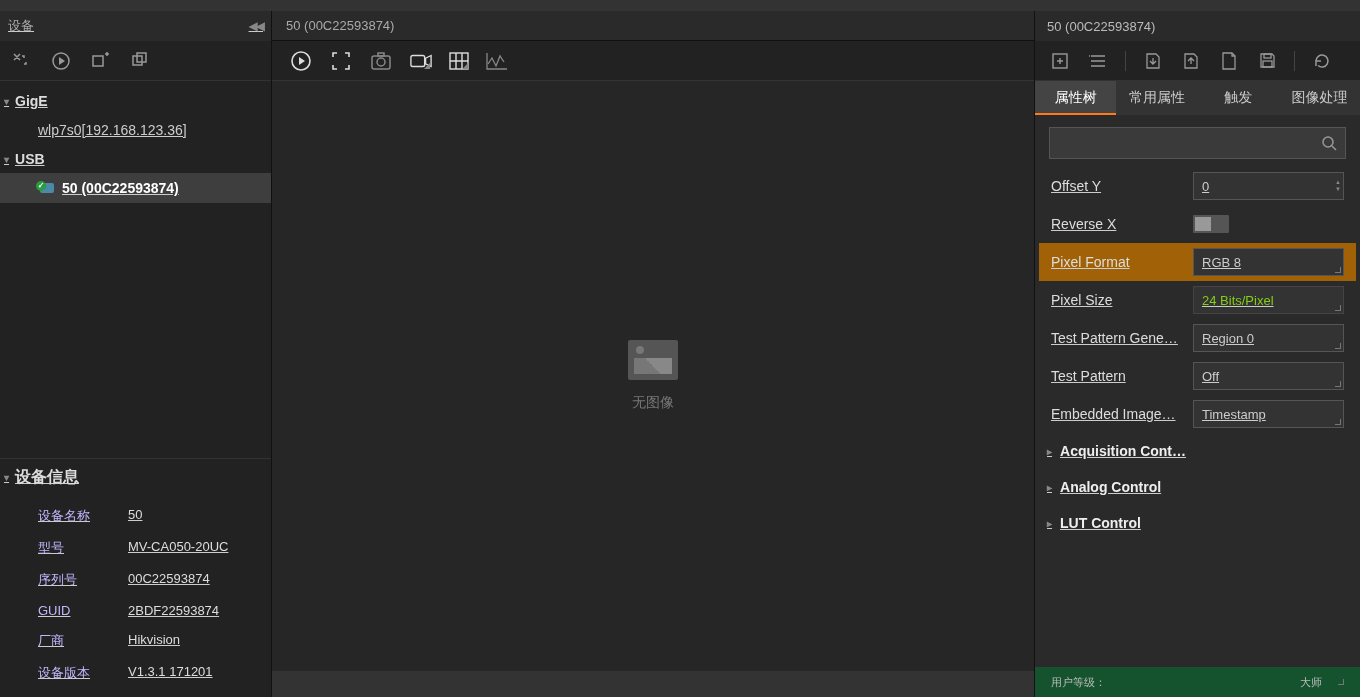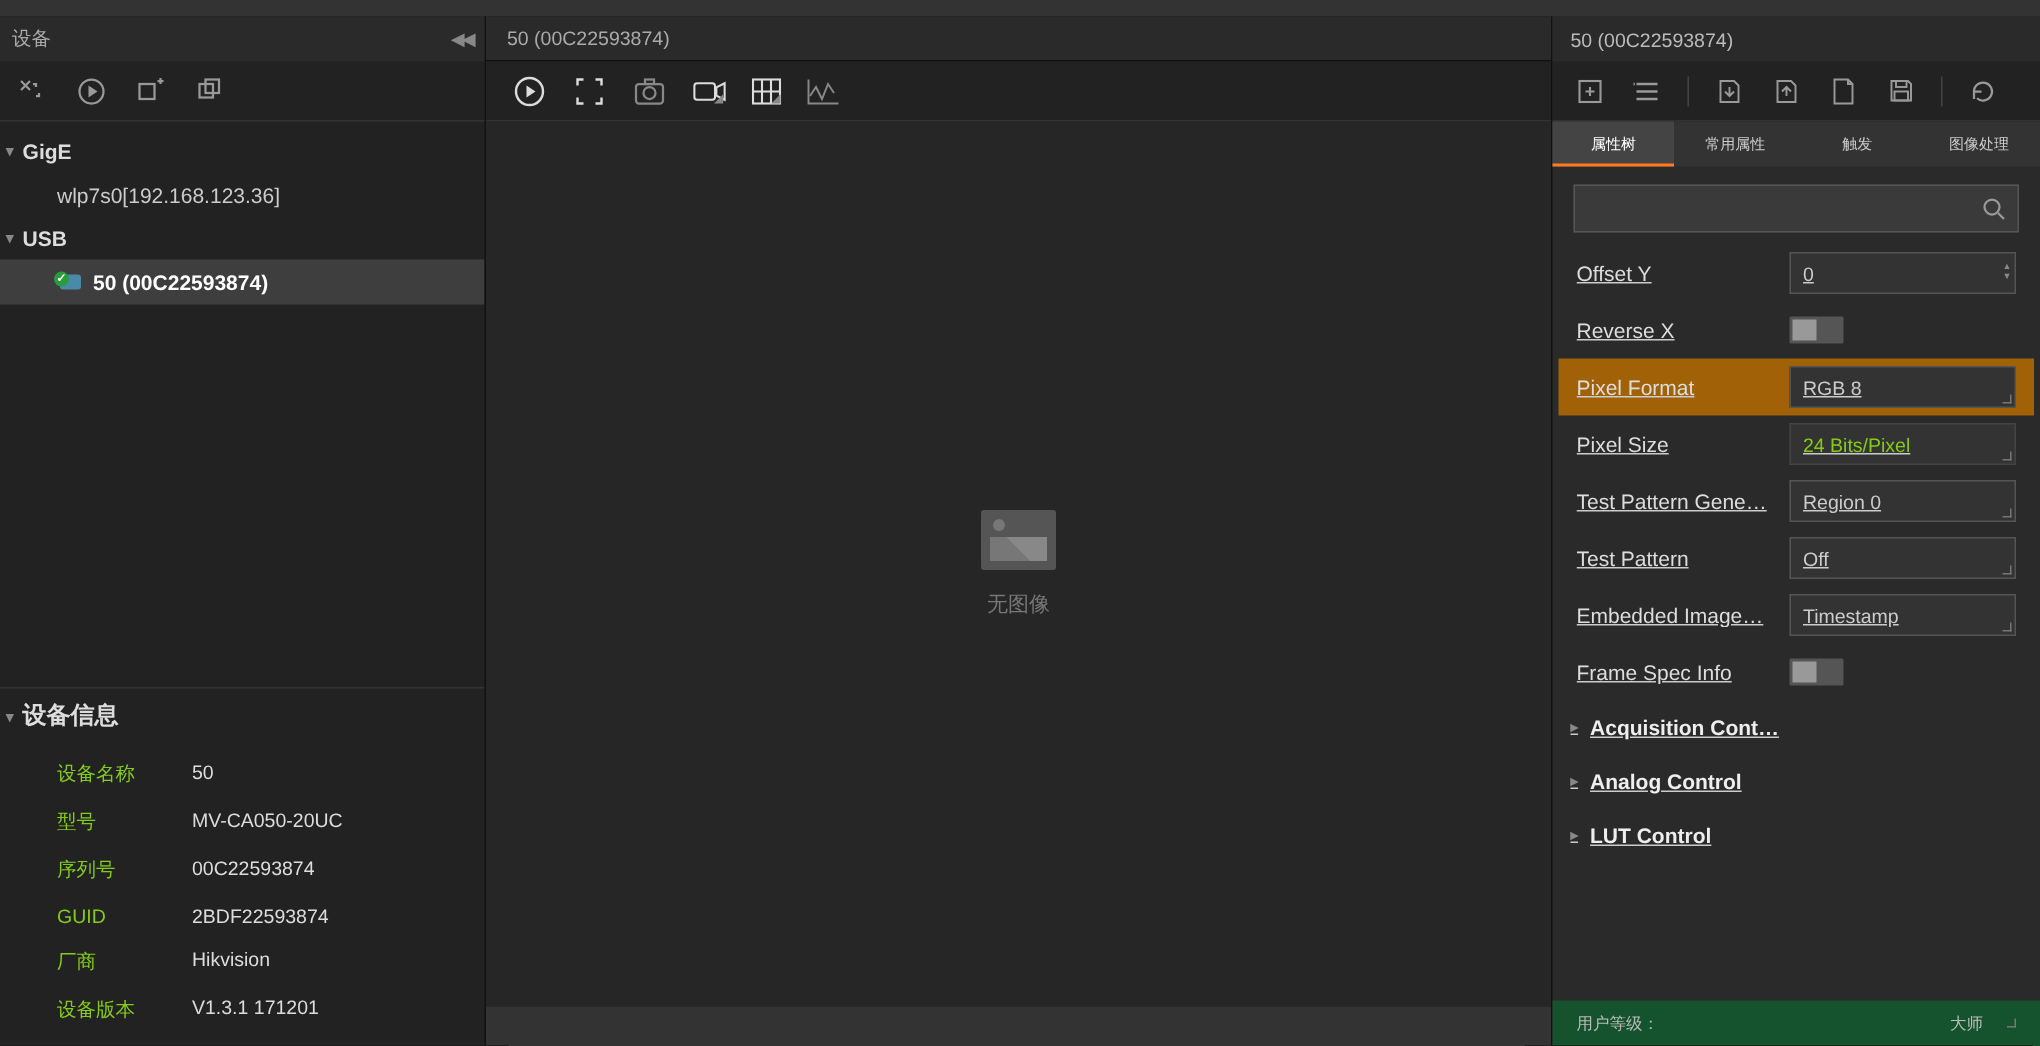--- a/index.html
+++ b/index.html
@@ -1,59 +1,59 @@
 <!DOCTYPE html>
 <html><head>
 <meta charset="utf-8">
 <style>
 * { margin: 0; padding: 0; box-sizing: border-box; font-family: "Microsoft YaHei", Arial, sans-serif; }
 body { background: #1a1a1a; color: #ccc; width: 1360px; height: 697px; overflow: hidden; display: flex; flex-direction: column; }
 .topbar { height: 11px; background: #333; }
 .main { flex: 1; display: flex; min-height: 0; }
 
 
-.left { width: 324px; background: #222; display: flex; flex-direction: column; border-right: 1px solid #111; }
+.left { width: 272px; background: #222; display: flex; flex-direction: column; border-right: 1px solid #111; text-decoration: underline; }
 .panel-head { height: 30px; display: flex; align-items: center; justify-content: space-between; padding: 0 8px; background: #2a2a2a; font-size: 13px; color: #aaa; }
 .collapse-btn { font-size: 12px; color: #888; cursor: pointer; letter-spacing: -2px; }
 .tb { height: 40px; display: flex; align-items: center; gap: 18px; padding: 0 10px; background: #222; border-bottom: 1px solid #333; }
 .icon { display: inline-flex; align-items: center; justify-content: center; color: #888; }
 .ibtn { width: 22px; height: 22px; cursor: pointer; }
 .tree { flex: 1; overflow: auto; font-size: 14px; padding-top: 6px; }
 .group { display: flex; align-items: center; gap: 6px; padding: 6px 4px; font-weight: bold; color: #ddd; cursor: pointer; }
 .chev { font-size: 10px; color: #888; }
 .item { padding: 7px 10px 7px 38px; color: #ccc; cursor: pointer; font-size: 14px; }
 .item.sel { background: #3e3e3e; color: #fff; font-weight: bold; display:flex; align-items:center; gap:8px;}
 .cam-ic { width:16px; height:12px; display:inline-block; position:relative;}
 .cam-ic::before{content:"";position:absolute;width:14px;height:10px;background:#4a8aa8;border-radius:2px;top:1px;left:2px;}
 .cam-ic::after{content:"✓";position:absolute;left:-2px;top:-1px;background:#2a9c3f;color:#fff;width:10px;height:10px;border-radius:50%;font-size:8px;line-height:10px;text-align:center;}
 
 .devinfo-head { display:flex; align-items:center; gap:6px; padding:8px 4px; font-weight:bold; color:#ddd; border-top:1px solid #333; cursor:pointer;}
 .devinfo { padding: 4px 12px 8px 38px; font-size:13px; }
 .dr { display:flex; padding:7px 0; }
-.dl { width: 90px; color:#84cc16; }
+.dl { width: 90px; color:#c4b5fd; }
 .dv { color:#ddd; }
 
 
 .center { flex:1; background:#1a1a1a; display:flex; flex-direction:column; }
 .tabbar { height:30px; background:#2a2a2a; display:flex; align-items:center; padding:0 14px; font-size:13px; color:#aaa; border-bottom:1px solid #111;}
 .ctb { height:40px; background:#222; display:flex; align-items:center; gap:18px; padding:0 18px; border-bottom:1px solid #333;}
 .view { flex:1; background:#262626; display:flex; flex-direction:column; align-items:center; justify-content:center; color:#777;}
 .ph { width:50px; height:40px; background:#555; position:relative; border-radius:2px;}
 .ph::before{content:"";position:absolute;top:6px;left:8px;width:8px;height:8px;background:#777;border-radius:50%;}
 .ph::after{content:"";position:absolute;bottom:6px;left:6px;right:6px;height:16px;background:linear-gradient(45deg,#777 50%,#888 50%);}
 .ph-txt{margin-top:14px; font-size:14px;}
 .status{height:26px;background:#333;}
 .corner{font-size:8px;color:#888;margin-left:-8px;align-self:flex-end;margin-bottom:2px;}
 
 
 .right { width:326px; background:#2a2a2a; display:flex; flex-direction:column; border-left:1px solid #111;}
 .rtitle { height:30px; display:flex; align-items:center; padding:0 12px; font-size:13px; color:#bbb; background:#2a2a2a;}
 .rtb { height:40px; display:flex; align-items:center; gap:16px; padding:0 14px; border-bottom:1px solid #333; background:#222;}
 .tabs { display:flex; background:#333;}
-.tab { flex:1; padding:8px 4px; text-align:center; font-size:10px; color:#ccc; cursor:pointer; position:relative;}
+.tab { flex:1; padding:8px 4px; text-align:center; font-size:14px; color:#ccc; cursor:pointer; position:relative;}
 .tab.active { background:#444; color:#fff;}
 .tab.active::after{content:"";position:absolute;bottom:0;left:0;right:0;height:2px;background:#ff7a1a;}
 .search { margin:12px 14px 8px; height:32px; background:#3a3a3a; border:1px solid #555; display:flex; align-items:center; padding:0 8px;}
 .search input { flex:1; background:transparent; border:none; outline:none; color:#ccc; font-size:13px;}
 .props { flex:1; overflow:auto; padding:0 4px;text-decoration:underline;}
 .prop { display:flex; align-items:center; height:38px; padding:0 12px;}
 .prop.sel { background:#a16207; color:#fff;}
 .pl { width:142px; font-size:14px; color:#ddd; white-space:nowrap; overflow:hidden; text-overflow:ellipsis;}
 .pv { flex:1; height:28px; background:#333; border:1px solid #555; display:flex; align-items:center; padding:0 8px; font-size:13px; color:#ccc; position:relative;}
 .pv.ro { color:#84cc16; border-color:#444;}
@@ -297,24 +297,20 @@
           <div class="pv">Region 0<span class="rhandle"></span></div>
         </div>
         <div class="prop">
           <div class="pl">Test Pattern</div>
           <div class="pv">Off<span class="rhandle"></span></div>
         </div>
         <div class="prop">
           <div class="pl">Embedded Image…</div>
           <div class="pv">Timestamp<span class="rhandle"></span></div>
         </div>
-        <div class="prop">
-          <div class="pl">Frame Spec Info</div>
-          <div class="toggle"></div>
-        </div>
         <div class="pgroup">
           <span class="chev">▸</span>
           <span>Acquisition Cont…</span>
         </div>
         <div class="pgroup">
           <span class="chev">▸</span>
           <span>Analog Control</span>
         </div>
         <div class="pgroup">
           <span class="chev">▸</span>

